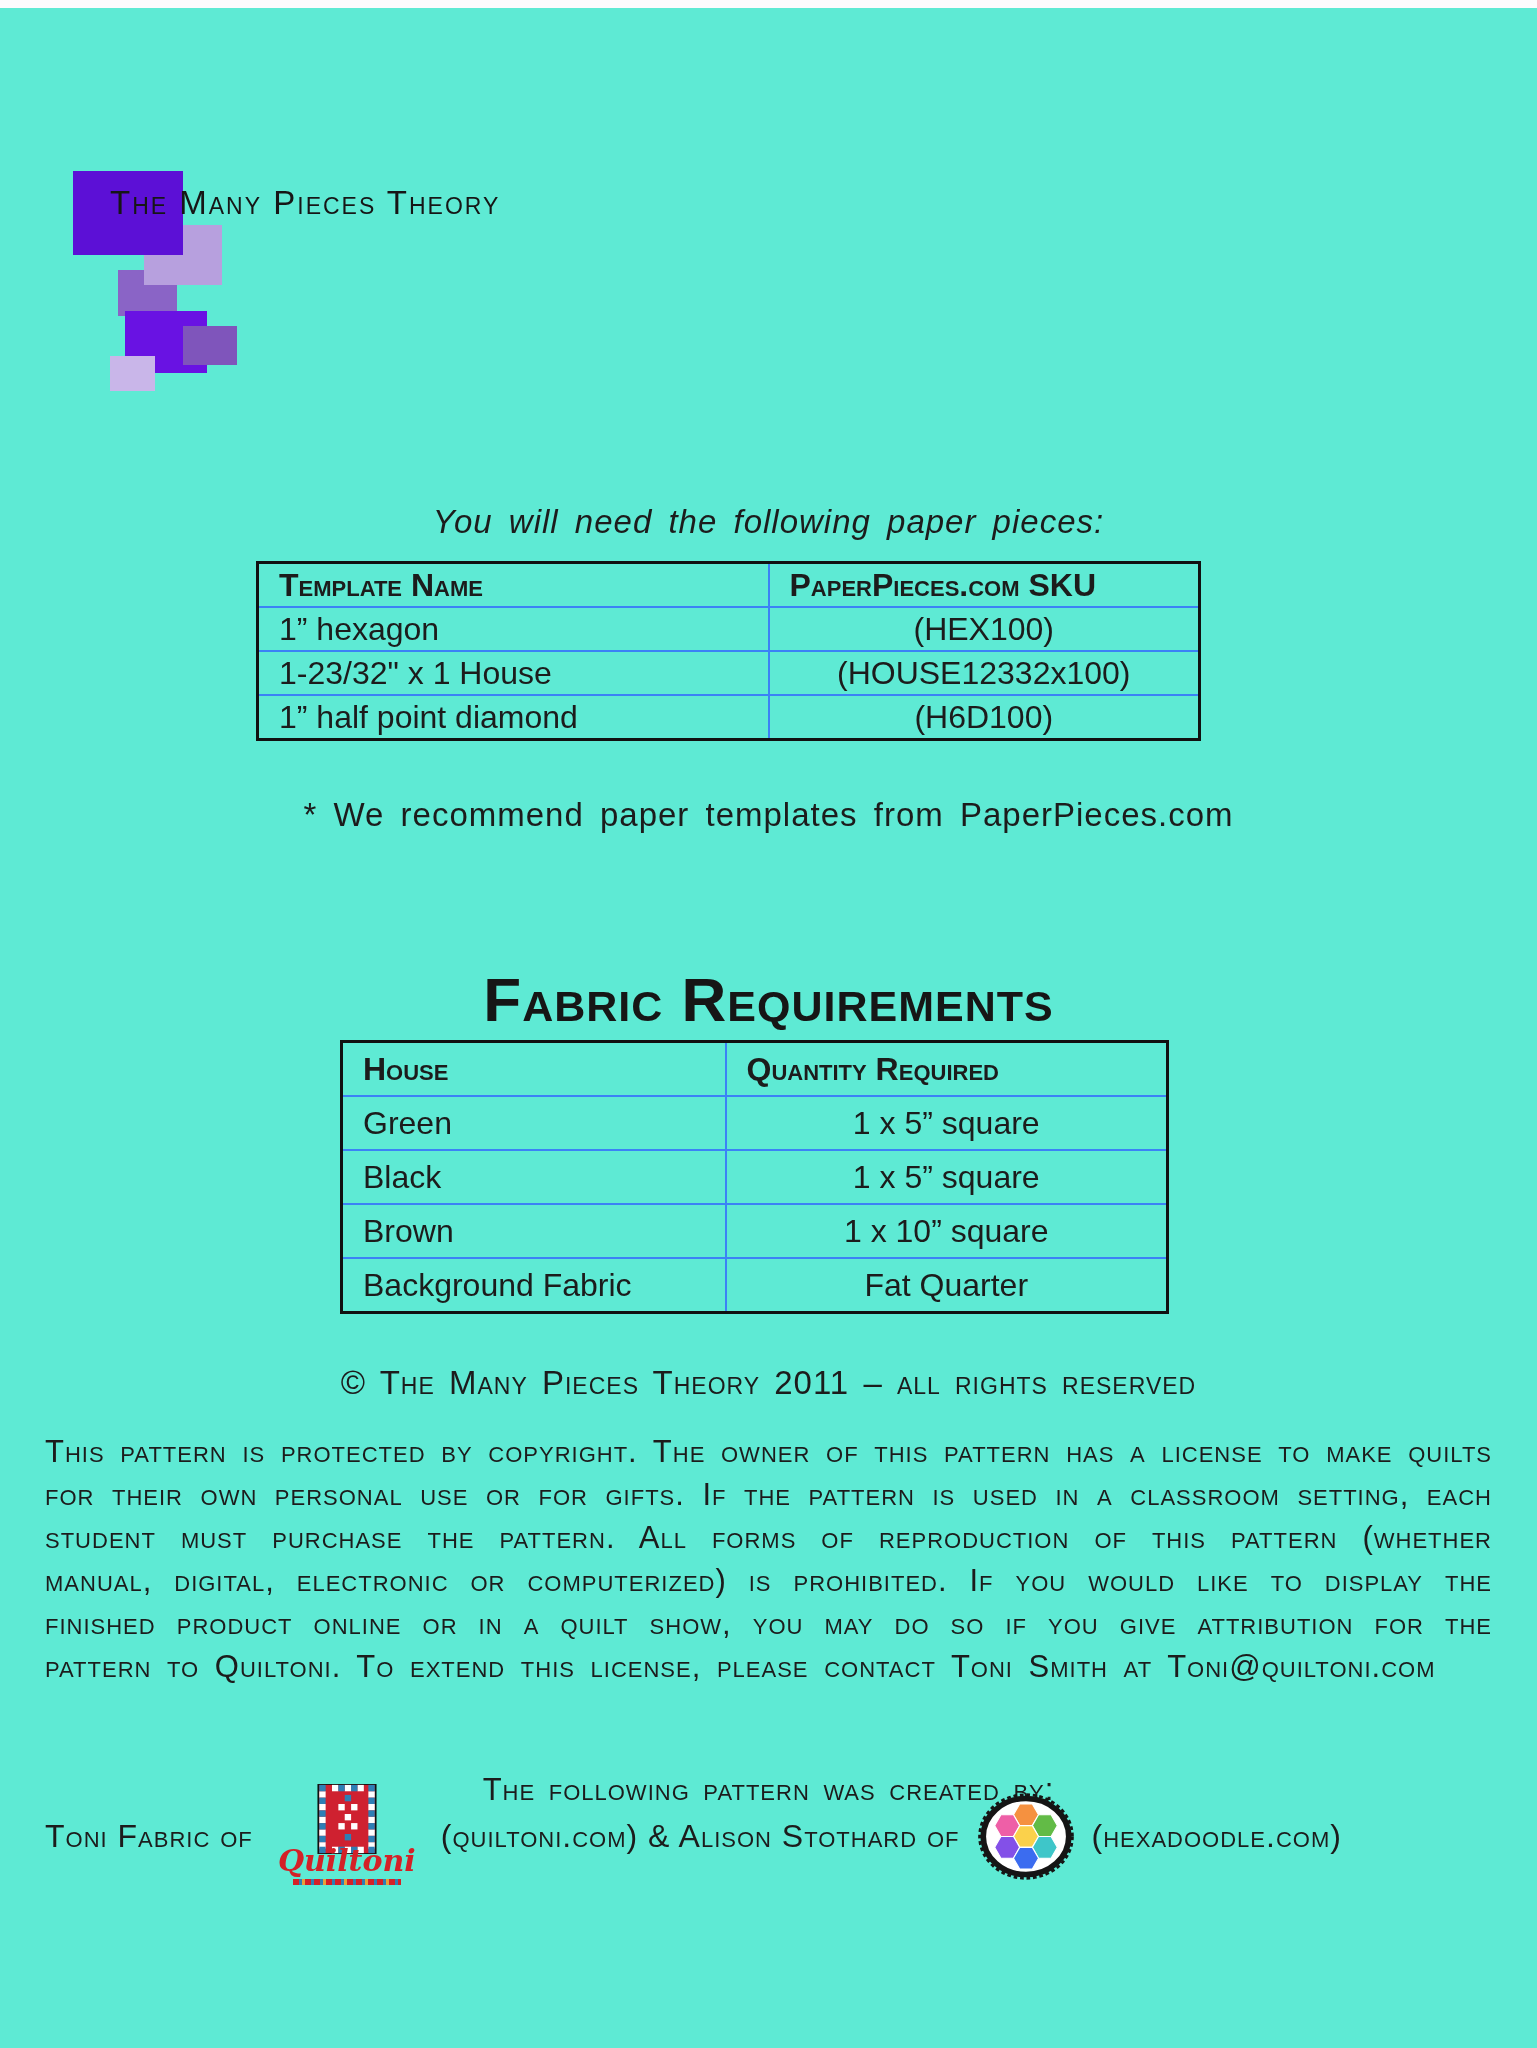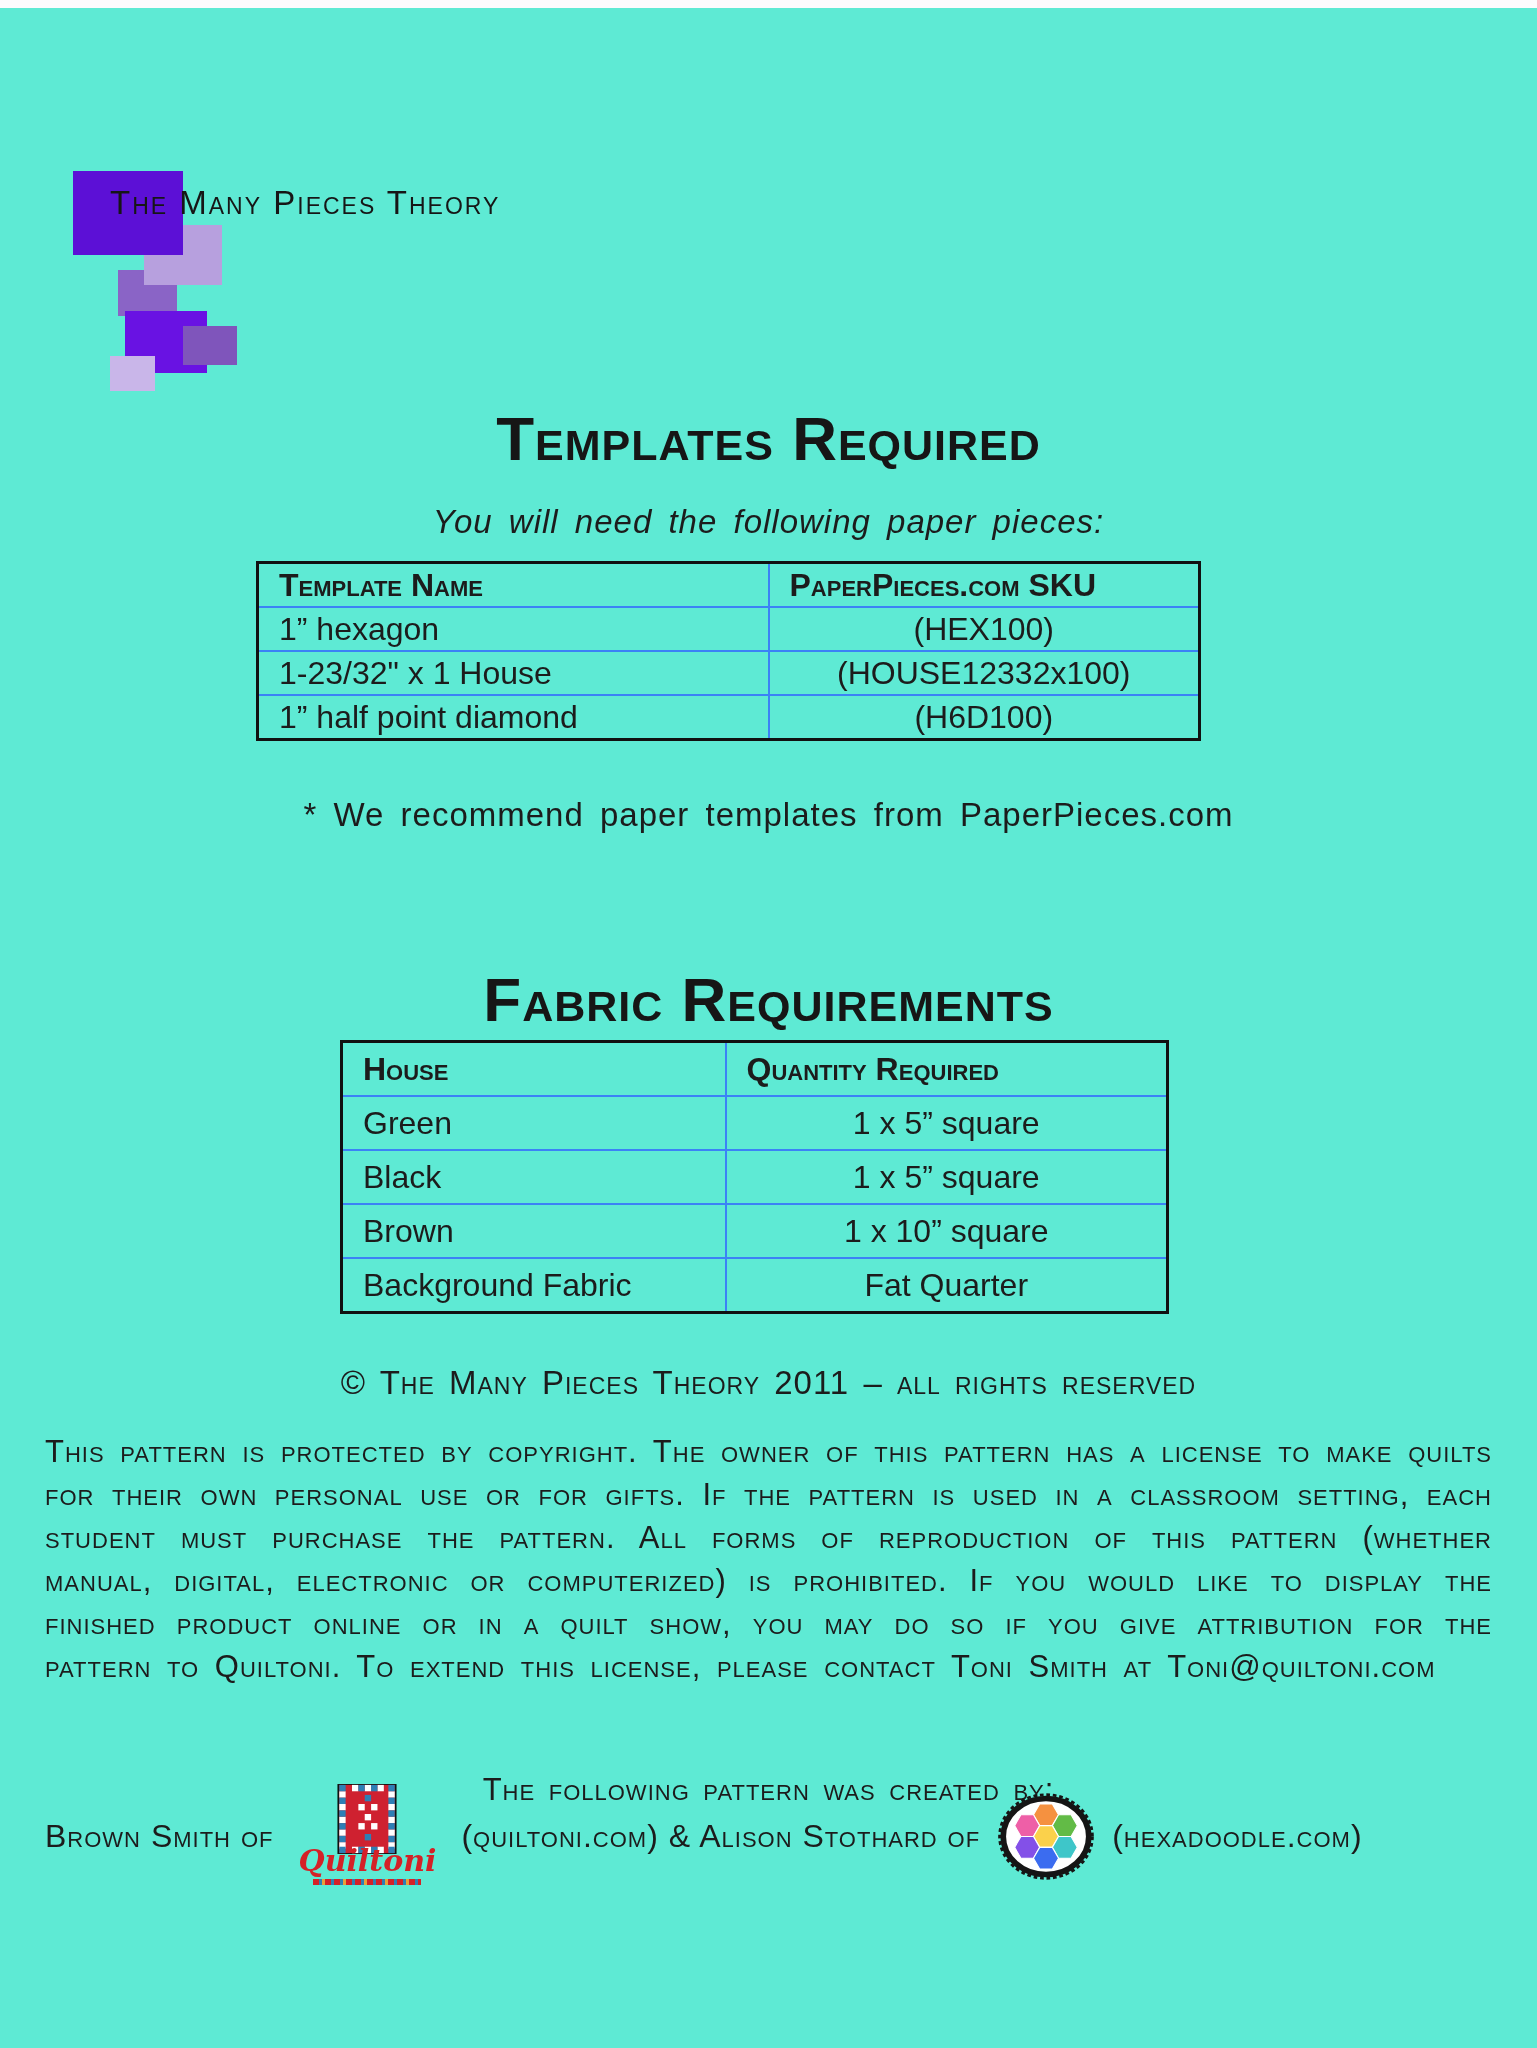--- a/index.html
+++ b/index.html
@@ -60,21 +60,20 @@
   <div class="logo-area">
     <div class="sq sq3"></div>
     <div class="sq sq4"></div>
     <div class="sq sq2"></div>
     <div class="sq sq5"></div>
     <div class="sq sq6"></div>
     <div class="sq sq1"></div>
     <div class="brand-title">The Many Pieces Theory</div>
   </div>
 
-  <div class="h-big" style="top:395px;">Templates Required</div>
   <div class="centerline" style="top:495px;font-style:italic;">You will need the following paper pieces:</div>
 
   <table class="doc tpl">
     <colgroup>
         <col style="width:511px">
         <col style="width:431px">
       </colgroup>
     <tbody>
         <tr>
       <th>Template Name</th>
@@ -127,21 +126,21 @@
     </tr>
   </tbody>
     </table>
 
   <div class="centerline smallcaps" style="top:1356px;font-size:33px;word-spacing:4px;">© The Many Pieces Theory 2011 – all rights reserved</div>
   <div class="license">This pattern is protected by copyright.  The owner of this pattern has a license to make quilts for their own personal use or for gifts.  If the pattern is used in a classroom setting, each student must purchase the pattern.  All forms of reproduction of this pattern (whether manual, digital, electronic or computerized) is prohibited.  If you would like to display the finished product online or in a quilt show, you may do so if you give attribution for the pattern to Quiltoni.  To extend this license, please contact Toni Smith at Toni@quiltoni.com</div>
 
   <div class="centerline smallcaps" style="top:1764px;font-size:31px;word-spacing:4px;">The following pattern was created by:</div>
 
   <div class="credits-row">
-    <span class="txt">Brown Smith of</span>
+    <span class="txt">Toni Fabric of</span>
 
     <span class="quiltoni-block">
       <svg width="64" height="70" viewBox="0 0 63 77">
         <rect x="0" y="0" width="63" height="77" fill="#cf2130" stroke="#111" stroke-width="2"></rect>
 
         <g fill="#ffffff">
           <rect x="1" y="8" width="7" height="7"></rect>
             <rect x="1" y="22" width="7" height="7"></rect>
           <rect x="1" y="36" width="7" height="7"></rect>
             <rect x="1" y="50" width="7" height="7"></rect>

